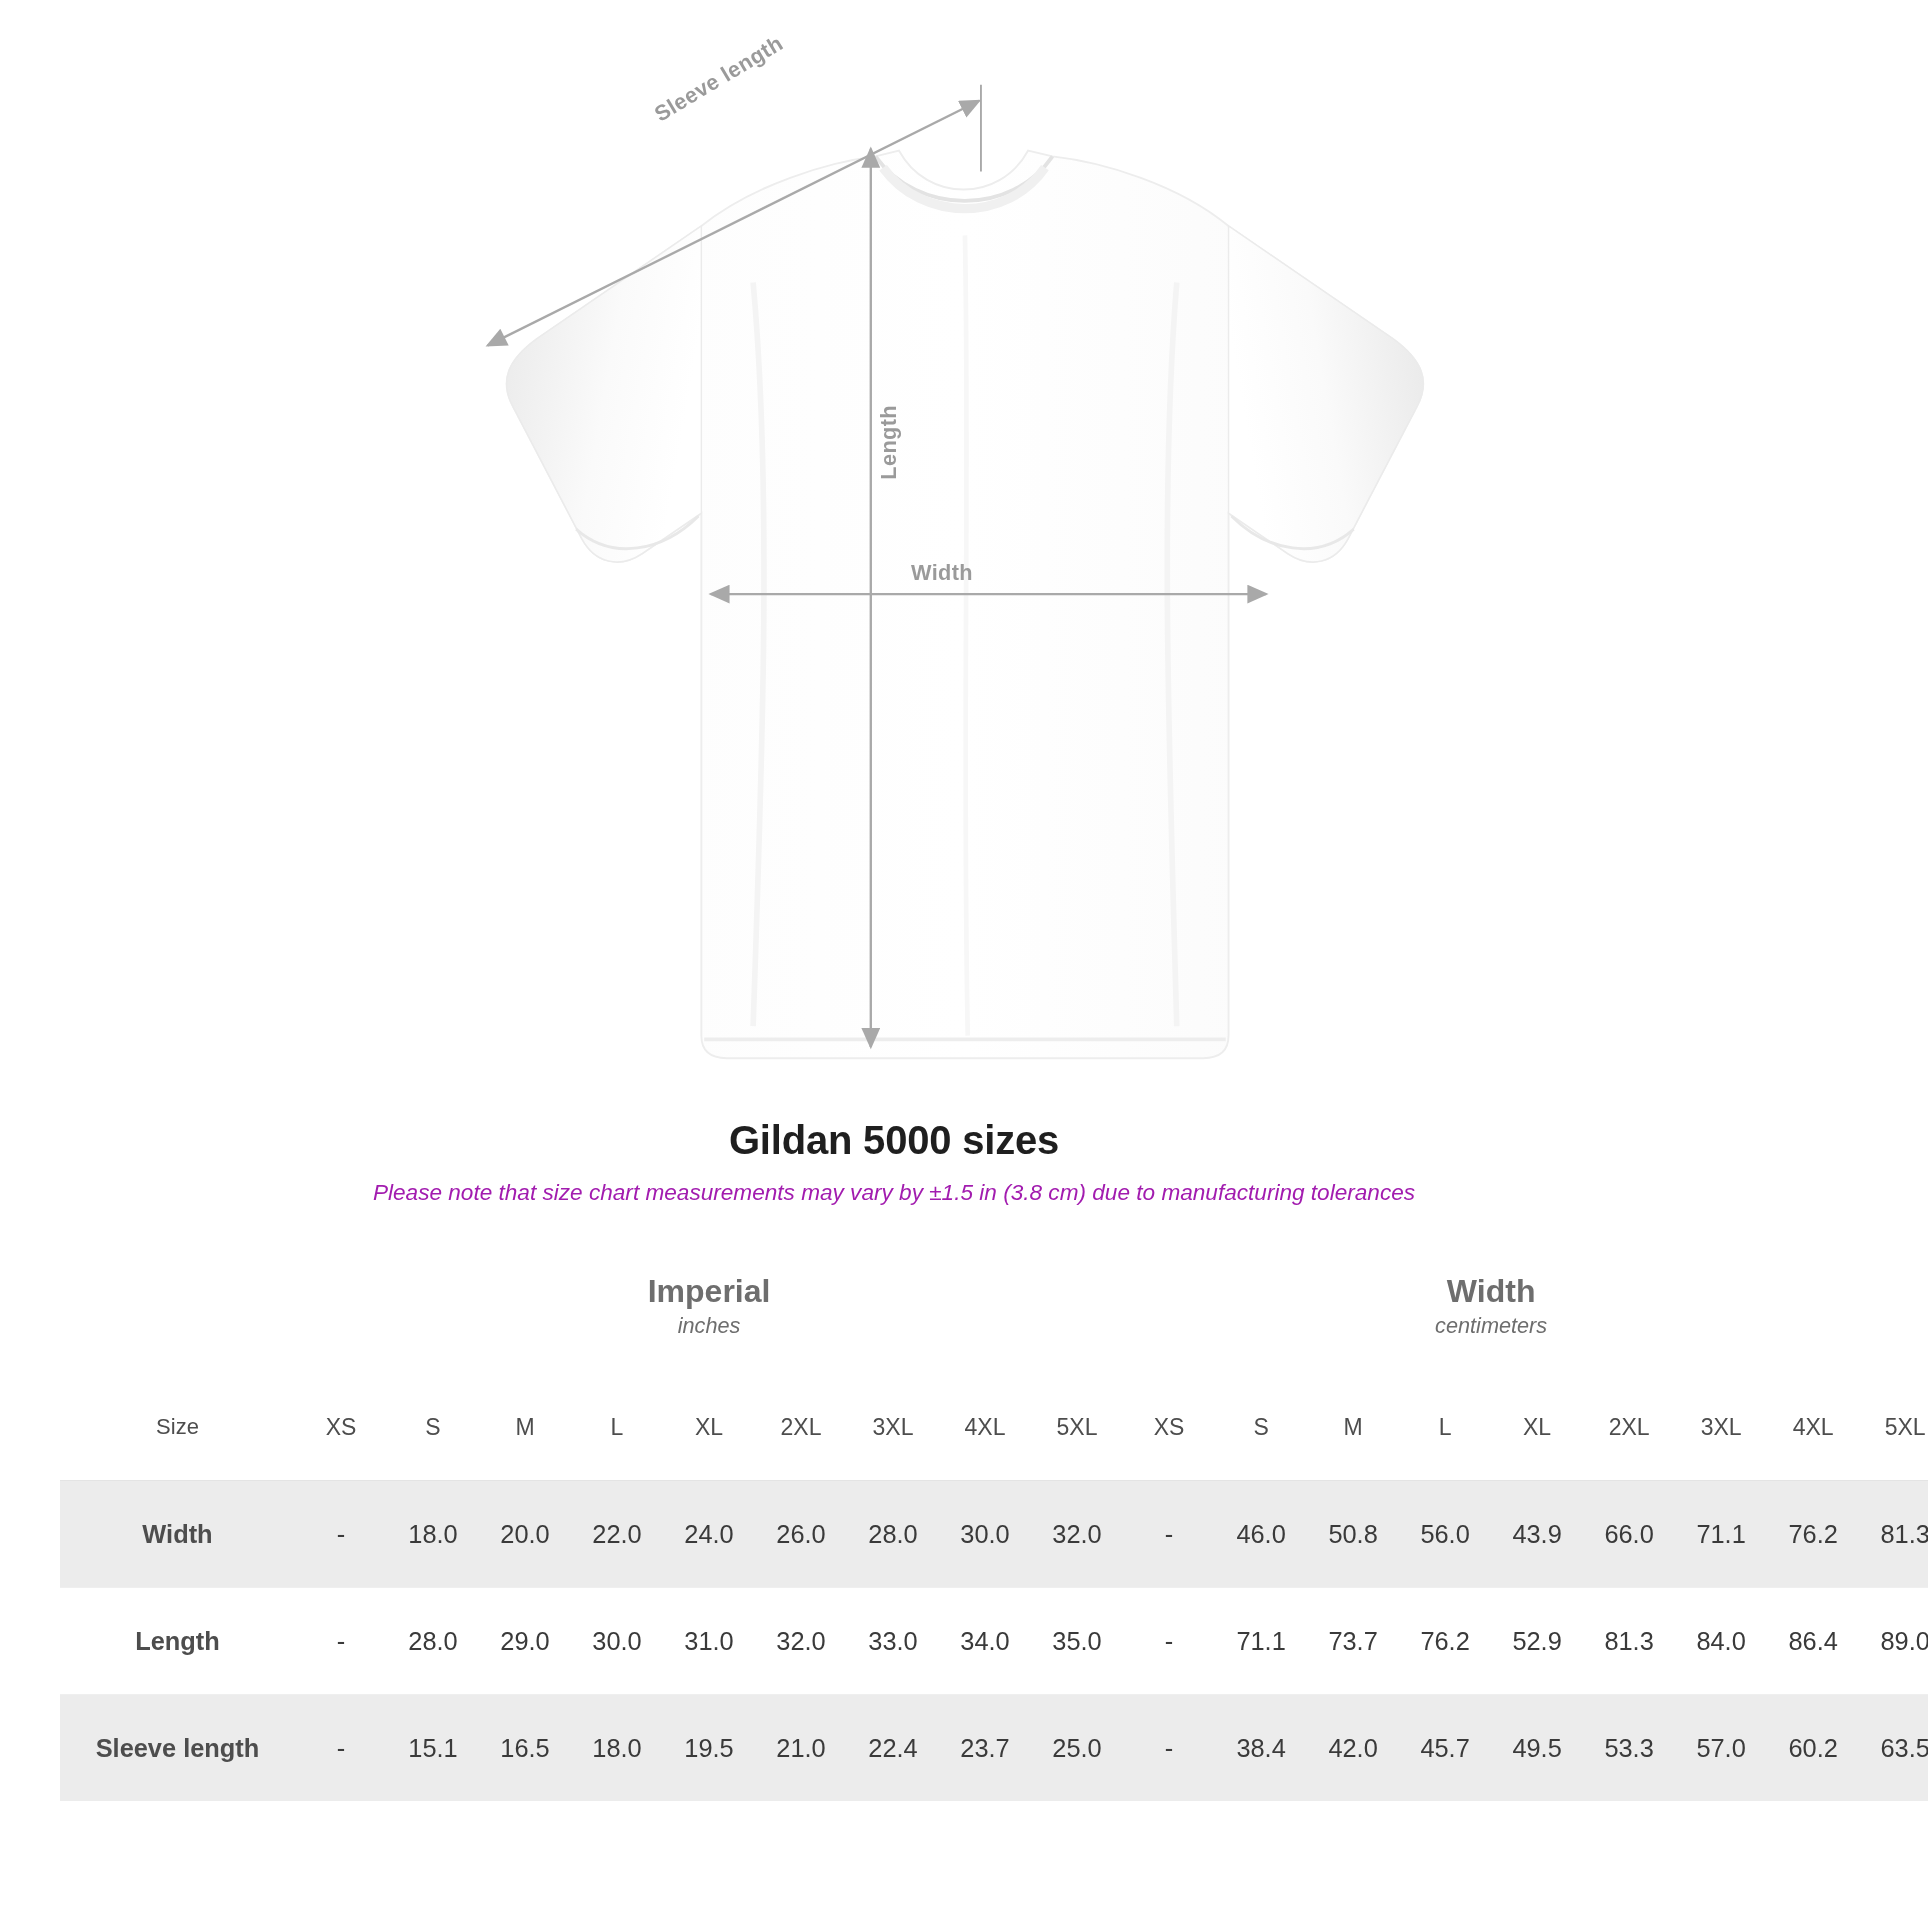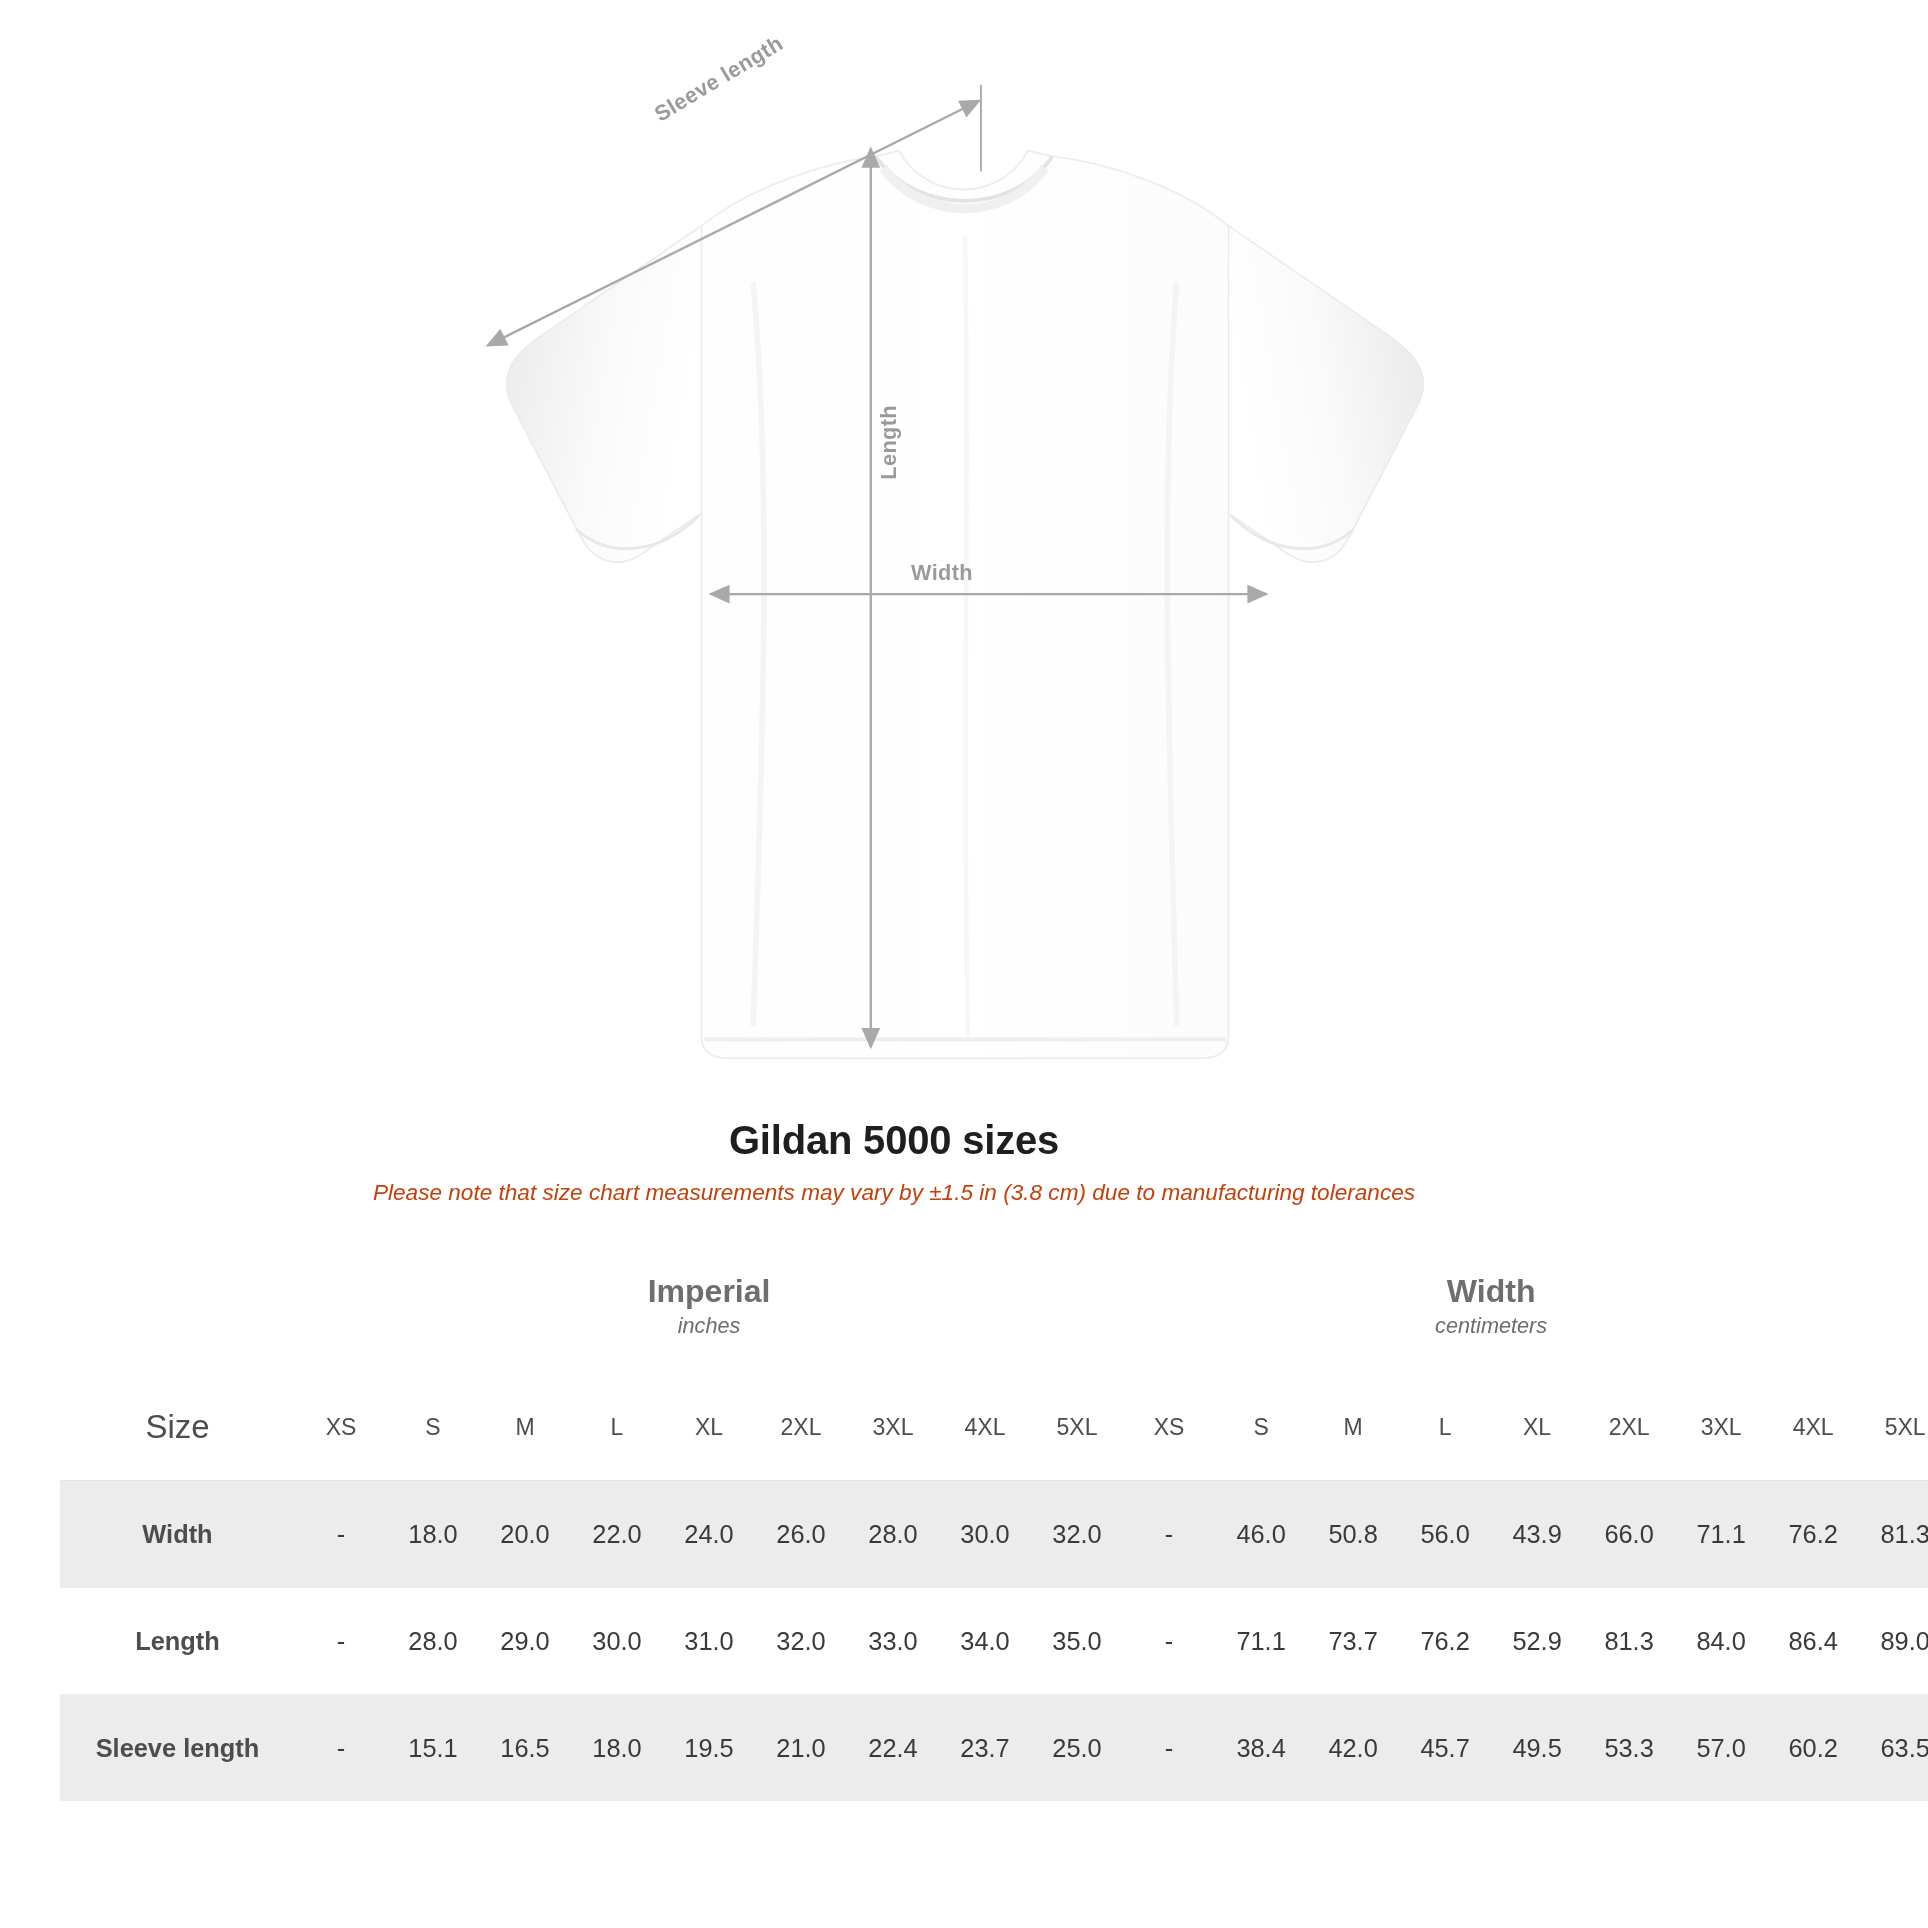--- a/index.html
+++ b/index.html
@@ -63,21 +63,21 @@
   .chart-title {
     font-size: 40px;
     font-weight: bold;
     color: #1f1f1f;
     margin: 0 0 17px 0;
     letter-spacing: -0.2px;
   }
   .chart-note {
     font-size: 22.6px;
     font-style: italic;
-    color: #c2410c;
+    color: #a21caf;
     margin: 0;
   }
 
   
   .table-wrap {
     margin: 36px 60px 0 60px;
     width: 1808px;
   }
   table.size-table {
     border-collapse: separate;
@@ -116,21 +116,21 @@
 
   
   .size-row td {
     height: 104px;
     font-size: 23px;
     font-weight: bold;
     color: #4d4d4d;
     border-bottom: 1.9px solid #e4e4e4;
   }
   .size-row td.rowlabel {
-    font-size: 33px;
+    font-size: 22px;
   }
 
   
   .data-row td {
     height: 104px;
     font-size: 25.4px;
     color: #3a3a3a;
     border-bottom: 1.9px solid #efefef;
   }
   .data-row.shaded td {

